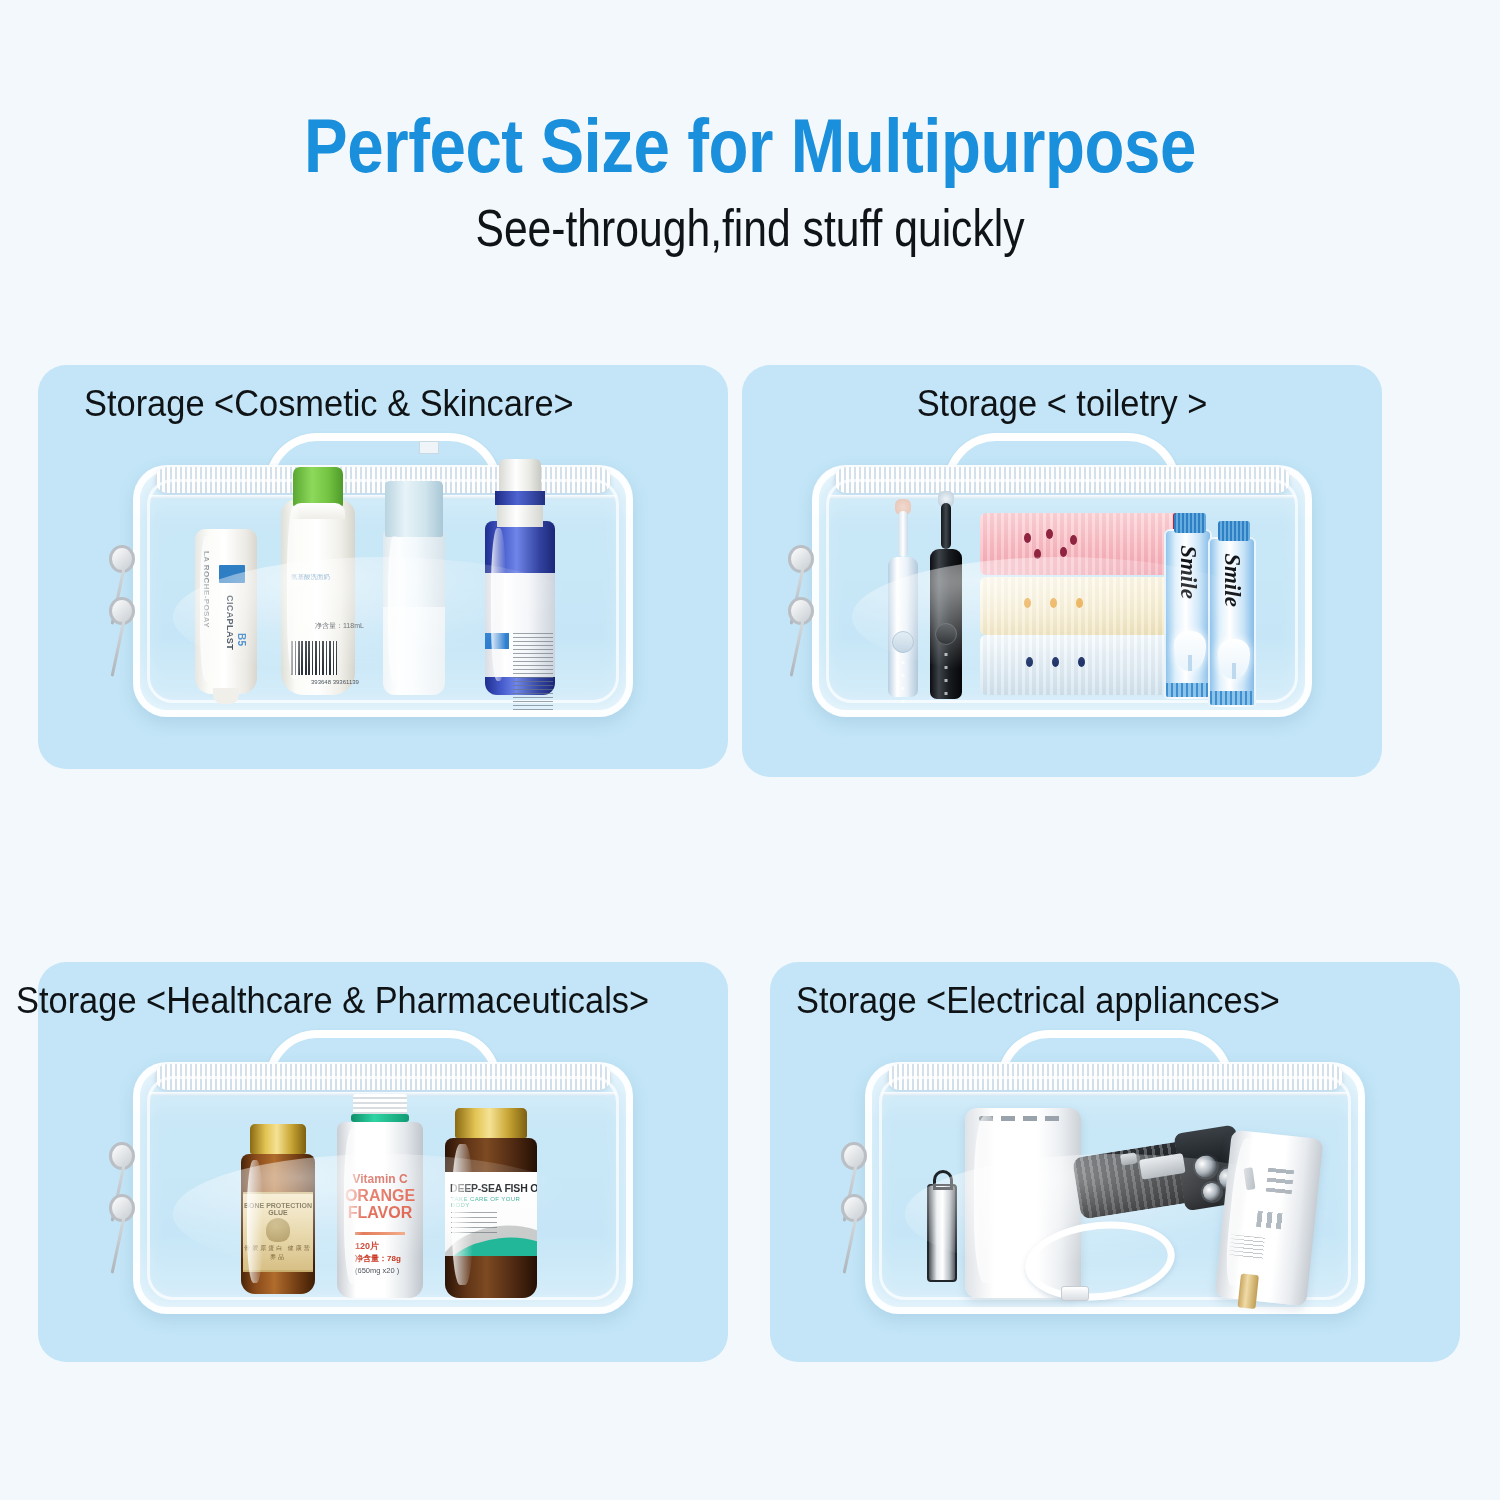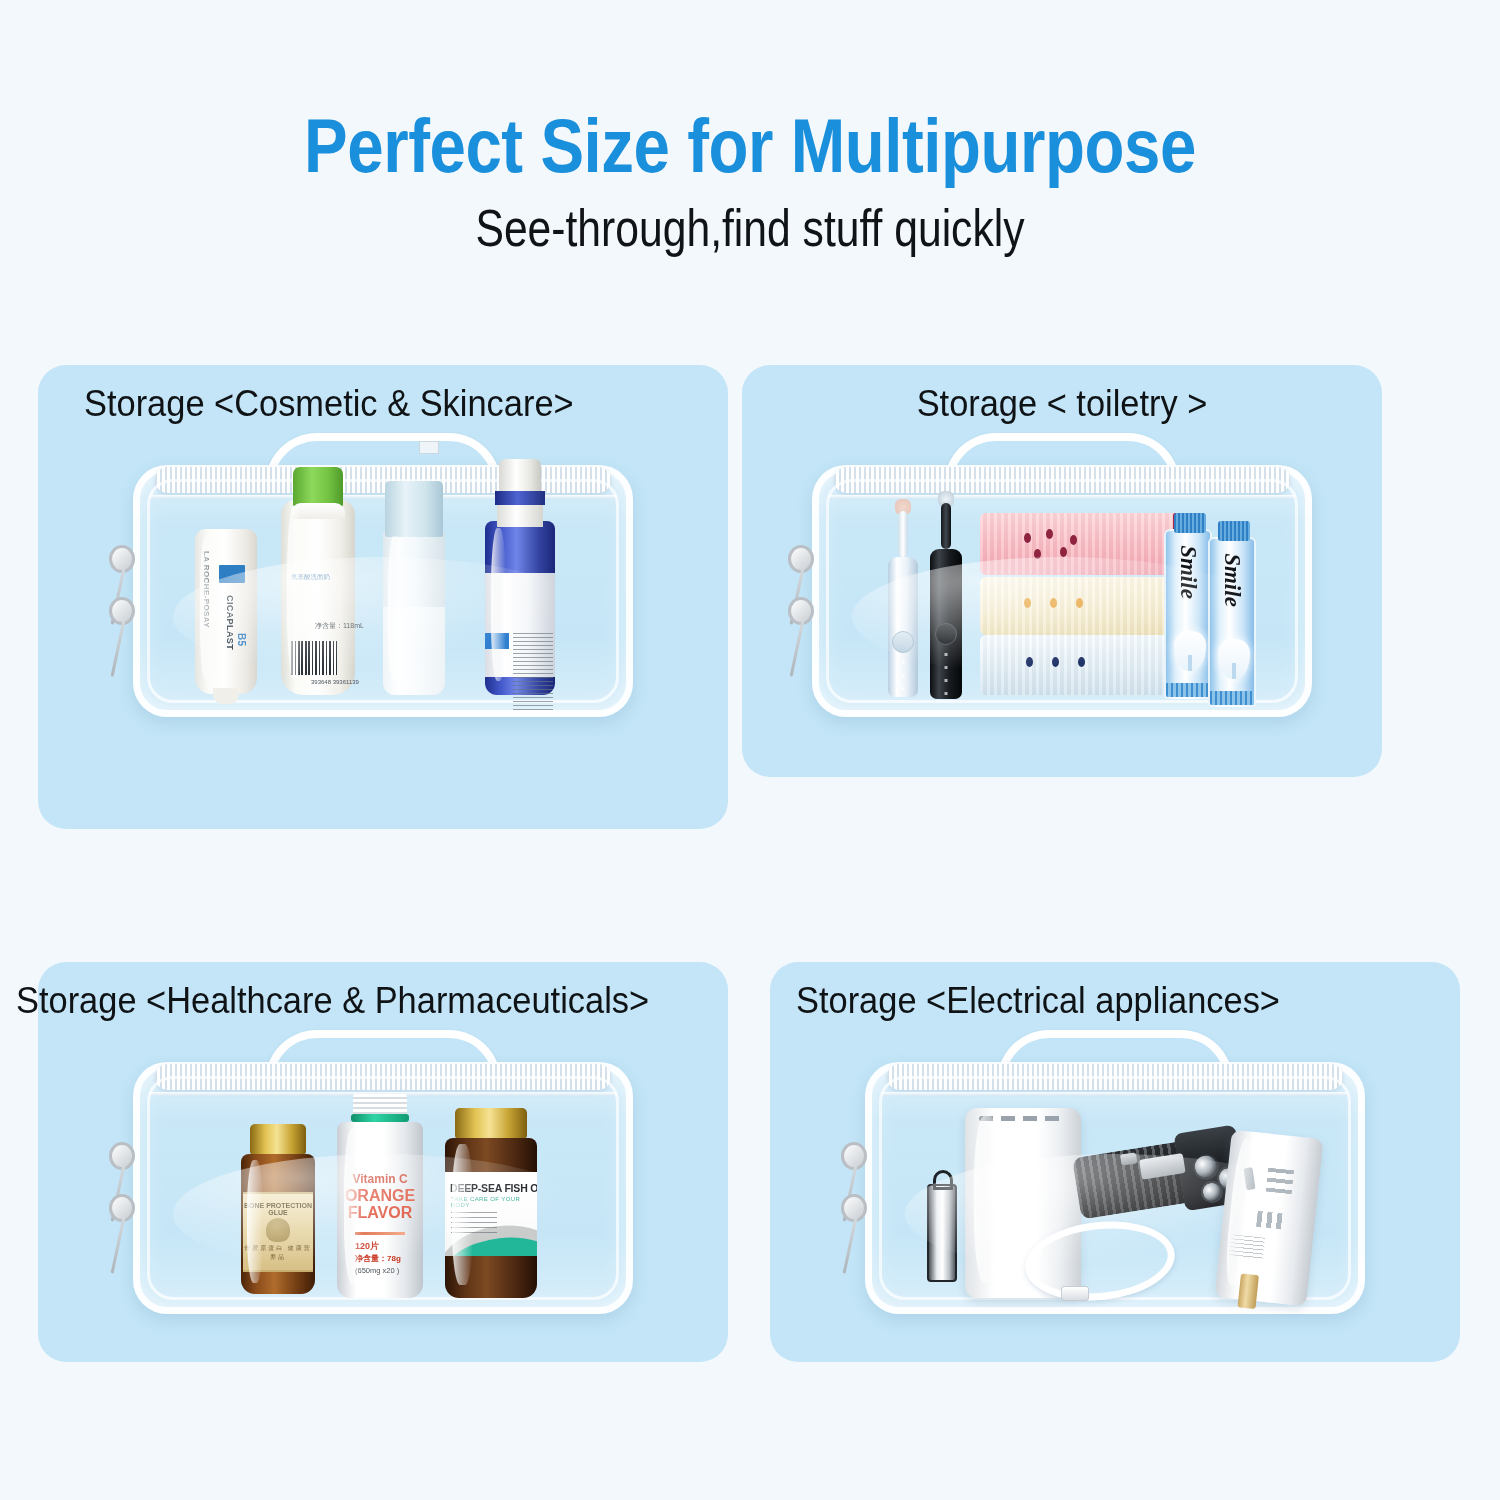--- a/index.html
+++ b/index.html
@@ -32,21 +32,21 @@
     font-family:"Liberation Sans", sans-serif;
   }
 
   
   .panel{
     position:absolute;
     background:#c3e5f7;
     border-radius:28px;
     overflow:visible;
   }
-  #panel-1{left:38px;  top:365px;  width:690px; height:464px;}
+  #panel-1{left:38px;  top:365px;  width:690px; height:404px;}
   #panel-2{left:742px; top:365px;  width:640px; height:412px;}
   #panel-3{left:38px;  top:962px;  width:690px; height:400px;}
   #panel-4{left:770px; top:962px;  width:690px; height:400px;}
 
   .panel-label{
     position:absolute;
     top:18px;
     font-size:37px;
     color:#101316;
     white-space:nowrap;

